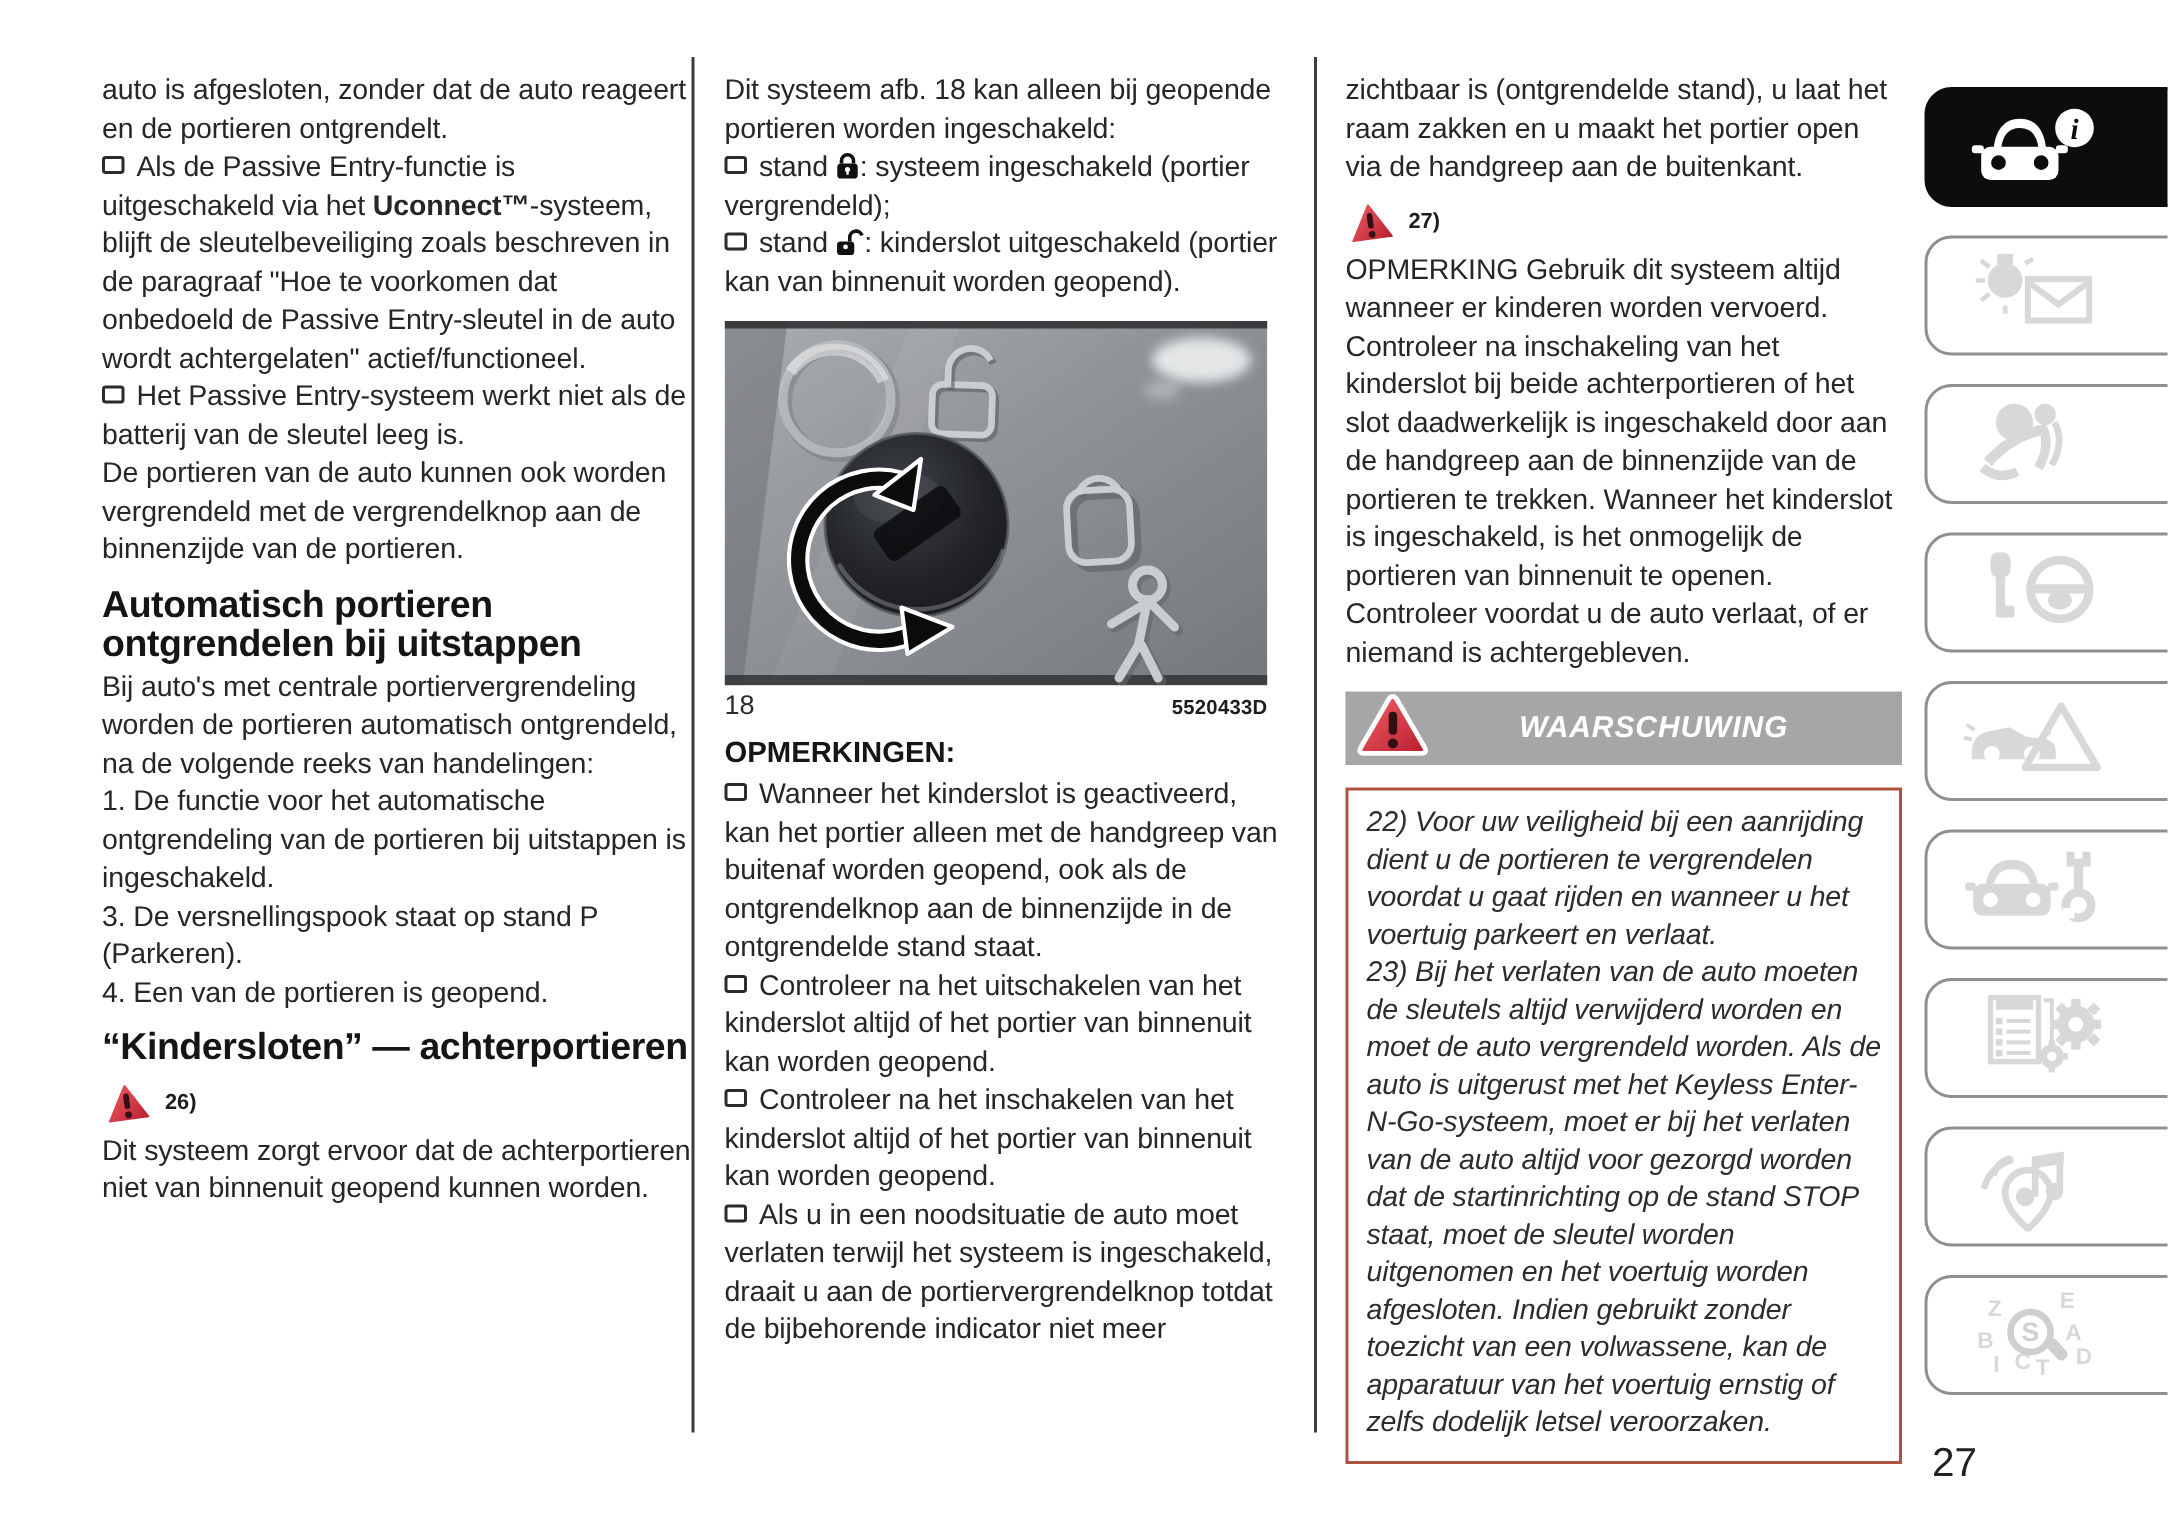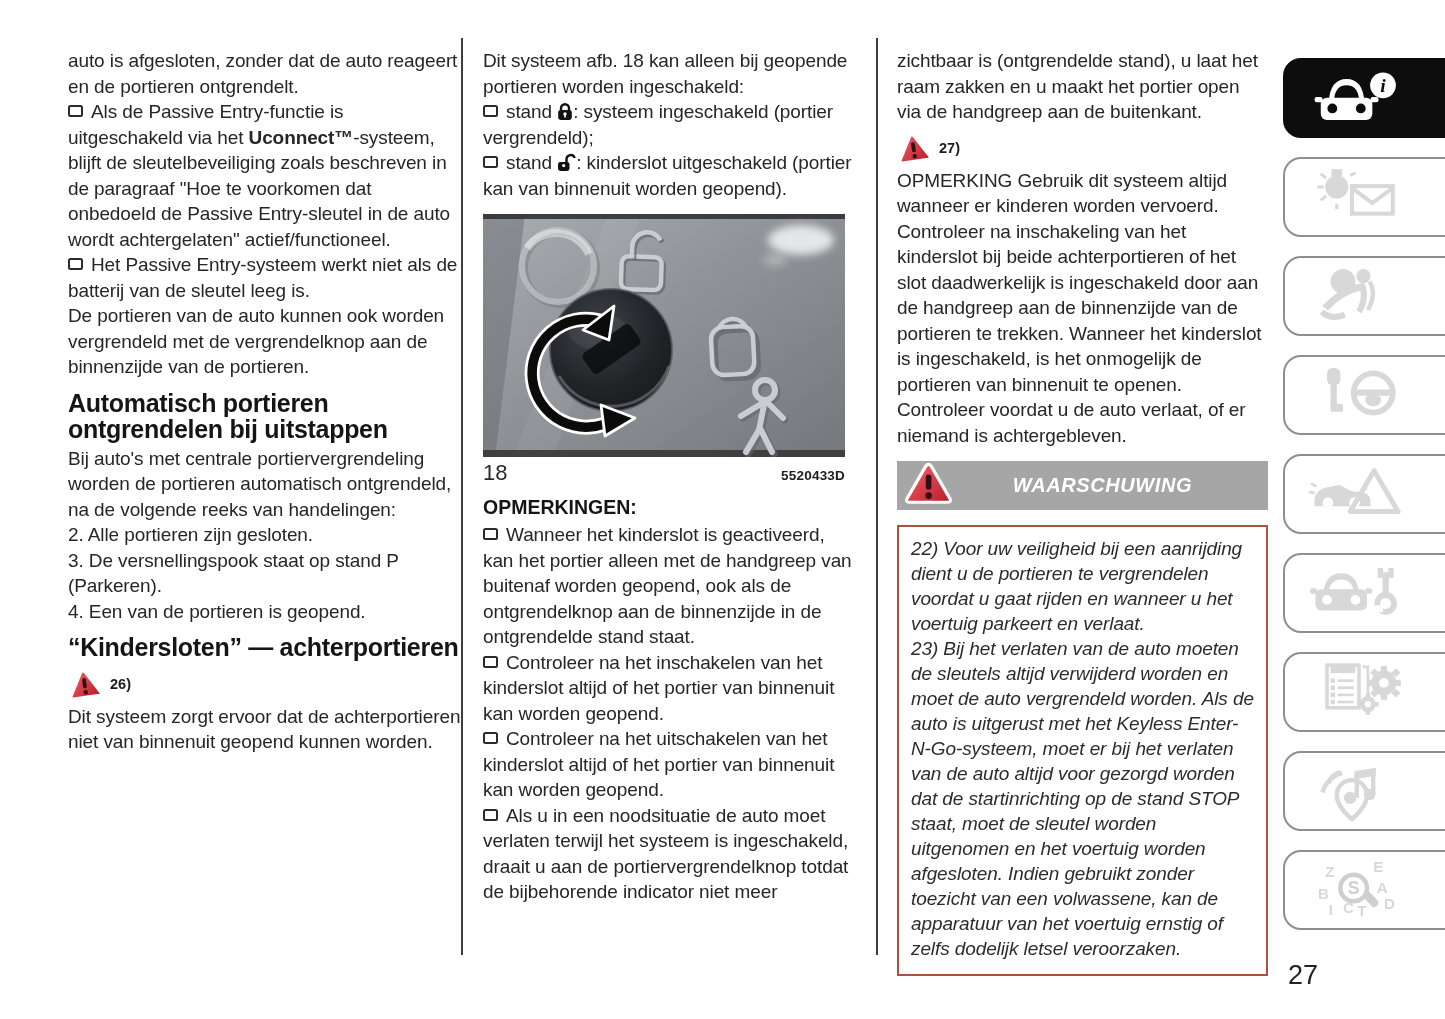--- a/index.html
+++ b/index.html
@@ -25,21 +25,21 @@
   .warnref{display:flex;align-items:center;gap:9px;margin:8px 0 5px;}
   .warnref .tri{width:33px;height:30px;transform:rotate(-8deg);}
   .warnref-label{font-size:14.5px;font-weight:bold;color:#1c1c1c;text-align:center;}
 
   .inline-icon svg{vertical-align:-3px;}
 
   
   figure.door-figure{margin:13px 0 0 0;width:362px;}
   .photo-frame{width:362px;height:243px;overflow:hidden;}
   .fig-caption-row{display:flex;justify-content:space-between;align-items:baseline;margin-top:3px;}
-  .fig-number{font-size:22px;color:#2a2a2a;}
+  .fig-number{font-size:18px;color:#2a2a2a;}
   .fig-code{font-size:13.5px;font-weight:bold;color:#1d1d1d;letter-spacing:0.2px;}
 
   
   .warn-band{position:relative;margin-top:13px;height:49px;background:#a6a6a7;
              display:flex;align-items:center;justify-content:center;}
   .warn-band .tri{position:absolute;left:7px;top:0px;width:49px;height:46px;}
   .warn-band-title{font-size:20px;font-weight:bold;font-style:italic;color:#fff;
                    letter-spacing:0.6px;padding-left:40px;}
   .warn-box{margin-top:15px;border:2.5px solid #ae5240;padding:9px 11px 13px 12px;}
   .warn-box p{font-style:italic;font-size:19px;line-height:25px;color:#2c2c2c;}
@@ -59,21 +59,21 @@
 <body>
 
 <div class="page">
   <section class="col" id="col1">
       <p><span>auto is afgesloten, zonder dat de auto reageert en de portieren ontgrendelt.</span></p>
       <p><span class="bullet-glyph"></span><span>Als de Passive Entry-functie is uitgeschakeld via het </span><span class="b">Uconnect™</span><span>-systeem, blijft de sleutelbeveiliging zoals beschreven in de paragraaf "Hoe te voorkomen dat onbedoeld de Passive Entry-sleutel in de auto wordt achtergelaten" actief/functioneel.</span></p>
       <p><span class="bullet-glyph"></span><span>Het Passive Entry-systeem werkt niet als de batterij van de sleutel leeg is.</span></p>
       <p><span>De portieren van de auto kunnen ook worden vergrendeld met de vergrendelknop aan de binnenzijde van de portieren.</span></p>
       <h2 class="section-heading"><span>Automatisch portieren ontgrendelen bij uitstappen</span></h2>
       <p><span>Bij auto's met centrale portiervergrendeling worden de portieren automatisch ontgrendeld, na de volgende reeks van handelingen:</span></p>
-      <p><span>2. Alle portieren zijn gesloten.</span></p>
+      <p><span>1. De functie voor het automatische ontgrendeling van de portieren bij uitstappen is ingeschakeld.</span></p>
       <p><span>3. De versnellingspook staat op stand P (Parkeren).</span></p>
       <p><span>4. Een van de portieren is geopend.</span></p>
       <h2 class="section-heading"><span>“Kindersloten” — achterportieren</span></h2>
       <div class="warnref">
         <span class="tri"><svg viewBox="0 0 40 37">
             <defs>
               <linearGradient id="rg1" x1="0" y1="0" x2="1" y2="1">
                 <stop offset="0" stop-color="#f4626b"></stop>
                 <stop offset="1" stop-color="#b81d2b"></stop>
               </linearGradient>
@@ -169,22 +169,22 @@
             <path d="M100,116 L131,92 L126,126 Z" fill="#0b0b0b" stroke="#ffffff" stroke-width="2.8" stroke-linejoin="round"></path>
             <path d="M118,191 L152,204 L122,222 Z" fill="#0b0b0b" stroke="#ffffff" stroke-width="2.8" stroke-linejoin="round"></path>
           </svg></div>
         <figcaption class="fig-caption-row">
           <span class="fig-number">18</span>
           <span class="fig-code">5520433D</span>
         </figcaption>
       </figure>
       <h3 class="notes-heading"><span>OPMERKINGEN:</span></h3>
       <p><span class="bullet-glyph"></span><span>Wanneer het kinderslot is geactiveerd, kan het portier alleen met de handgreep van buitenaf worden geopend, ook als de ontgrendelknop aan de binnenzijde in de ontgrendelde stand staat.</span></p>
+      <p><span class="bullet-glyph"></span><span>Controleer na het uitschakelen van het kinderslot altijd of het portier van binnenuit kan worden geopend.</span></p>
       <p><span class="bullet-glyph"></span><span>Controleer na het inschakelen van het kinderslot altijd of het portier van binnenuit kan worden geopend.</span></p>
-      <p><span class="bullet-glyph"></span><span>Controleer na het uitschakelen van het kinderslot altijd of het portier van binnenuit kan worden geopend.</span></p>
       <p><span class="bullet-glyph"></span><span>Als u in een noodsituatie de auto moet verlaten terwijl het systeem is ingeschakeld, draait u aan de portiervergrendelknop totdat de bijbehorende indicator niet meer</span></p>
     </section>
   <div class="vrule" id="vrule2"></div>
   <section class="col" id="col3">
       <p><span>zichtbaar is (ontgrendelde stand), u laat het raam zakken en u maakt het portier open via de handgreep aan de buitenkant.</span></p>
       <div class="warnref">
         <span class="tri"><svg viewBox="0 0 40 37">
             <defs>
               <linearGradient id="rg1" x1="0" y1="0" x2="1" y2="1">
                 <stop offset="0" stop-color="#f4626b"></stop>

